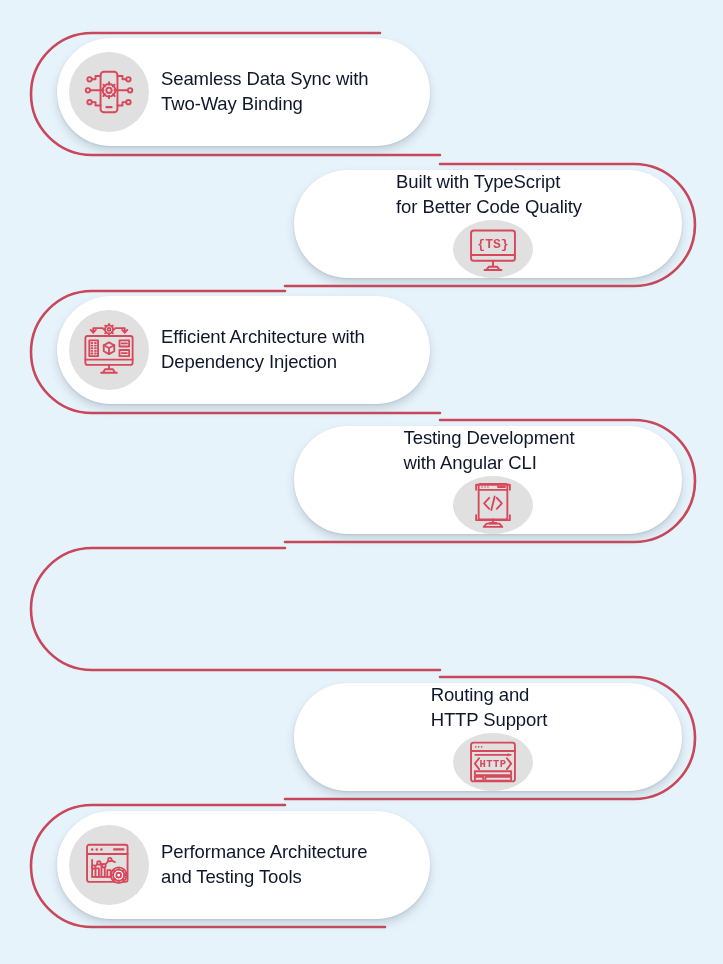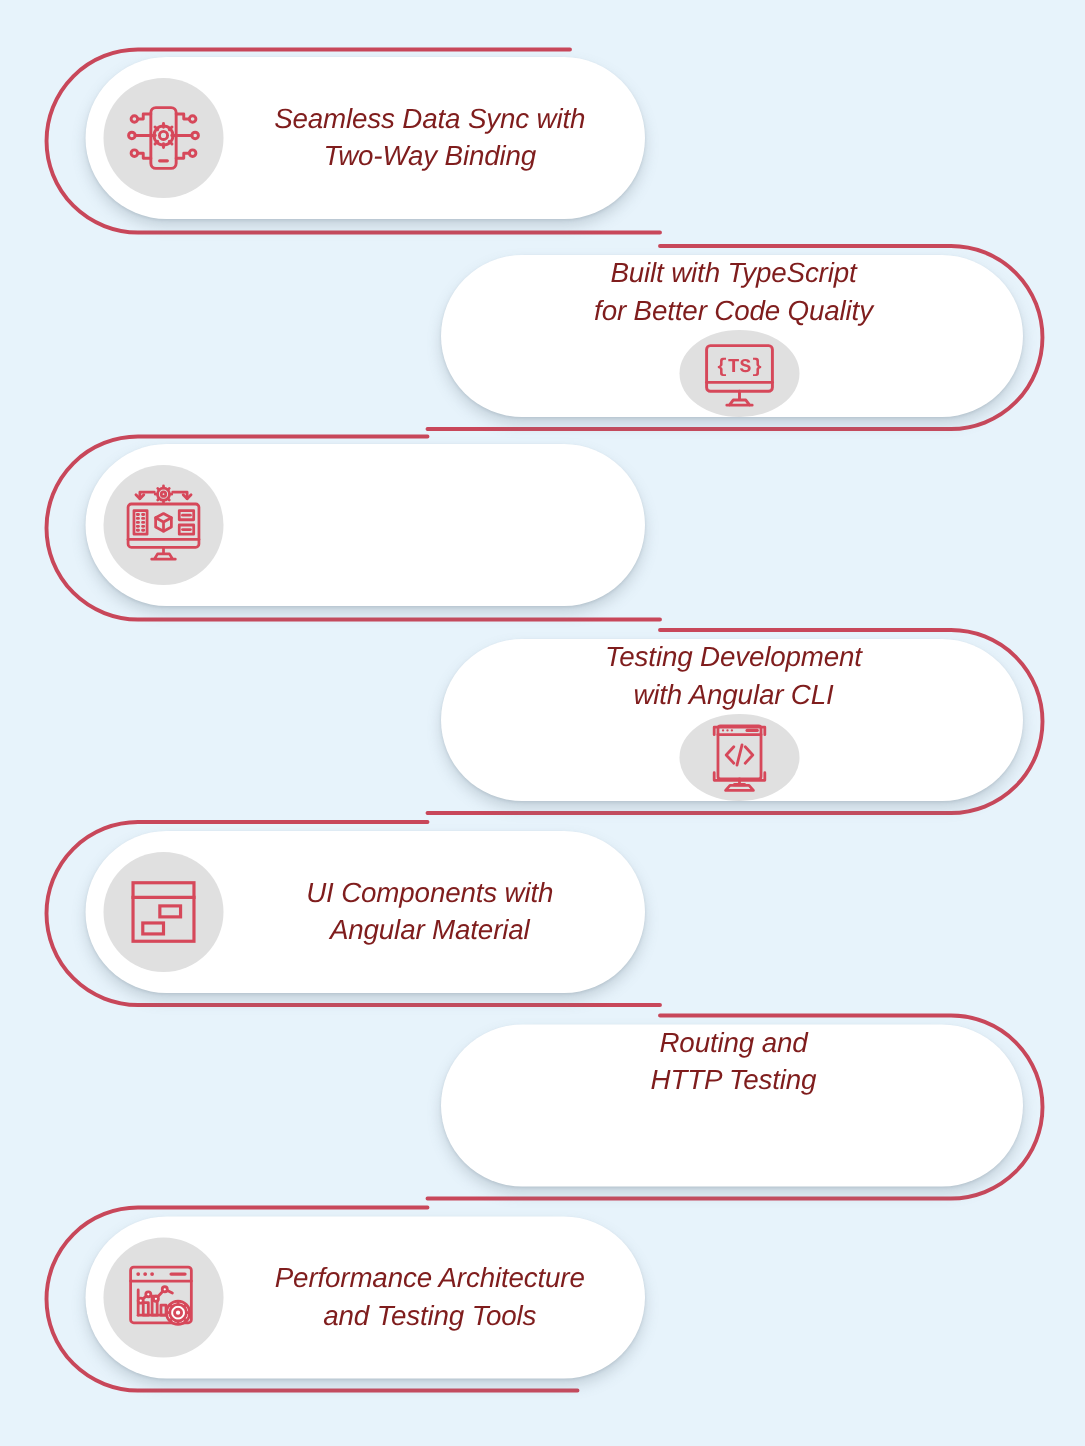--- a/index.html
+++ b/index.html
@@ -36,28 +36,26 @@
     width:80px;height:80px;min-width:80px;
     border-radius:50%;
     background:#e0e0e0;
     display:flex;align-items:center;justify-content:center;
   }
   .card.left .icon-wrap{ margin-right:8px; }
   .card.right .icon-wrap{ margin-left:8px; order:2; }
 
   .card-text{
     flex:1;
-    text-align:center;
     font-size:18.5px;
     line-height:1.34;
-    color:#7f1d1d;
+    color:#0f172a;
     letter-spacing:-0.1px;
     padding:0 4px;
     white-space:pre-line;
-    font-style:italic;
   }
   .card.right .card-text{ order:1; }
 
   svg.ic{display:block;}
 </style>
 </head>
 <body>
 
 <div id="stage">
 
@@ -141,20 +139,22 @@
         <g>
           <rect x="9.5" y="21" width="10" height="18"></rect>
           <path d="M12 24h1M16 24h1M12 27h1M16 27h1M12 30h1M16 30h1M12 33h1M16 33h1M12 36h1M16 36h1"></path>
         </g>
         <rect x="44" y="21" width="11" height="7"></rect>
         <line x1="46.5" y1="24.5" x2="52.5" y2="24.5"></line>
         <rect x="44" y="32" width="11" height="7"></rect>
         <line x1="46.5" y1="35.5" x2="52.5" y2="35.5"></line>
       </svg>
     </div>
+    <div class="card-text">Efficient Architecture with
+Dependency Injection</div>
   </div>
 
   <div class="card right" style="top:426px">
     <div class="card-text">Testing Development
 with Angular CLI</div>
     <div class="icon-wrap">
       <svg class="ic" width="54" height="54" viewBox="0 0 64 64" stroke="#d6485a" stroke-width="2.2" fill="none" stroke-linecap="round" stroke-linejoin="round">
         <path d="M12 14V8h40v6M12 44v6h40v-6"></path>
         <rect x="15" y="7" width="34" height="42" rx="2"></rect>
         <line x1="15" y1="14" x2="49" y2="14"></line>
@@ -165,36 +165,41 @@
         <path d="M27.5 23.5L21.5 30l6 6.5"></path>
         <path d="M36.5 23.5L42.5 30l-6 6.5"></path>
         <line x1="34" y1="22" x2="30" y2="38"></line>
         <path d="M32 49v4"></path>
         <line x1="28" y1="53.5" x2="36" y2="53.5" stroke-width="2.6"></line>
         <path d="M21 58h22l-3.5-4h-15z"></path>
       </svg>
     </div>
   </div>
 
-  <div class="card left" style="top:554px">
-    <div class="icon-wrap">
-      <svg class="ic" width="52" height="52" viewBox="0 0 64 64" stroke="#d6485a" stroke-width="2.6" fill="none" stroke-linecap="square" stroke-linejoin="miter">
-        <rect x="7" y="8" width="50" height="48"></rect>
-        <line x1="7" y1="20" x2="57" y2="20"></line>
-        <rect x="29" y="27" width="17" height="9"></rect>
-        <rect x="15" y="41" width="17" height="9"></rect>
-      </svg>
-    </div>
-    <div class="card-text">UI Components with
-Angular Material</div>
-  </div>
 
   <div class="card right" style="top:683px">
     <div class="card-text">Routing and
-HTTP Testing</div>
+HTTP Support</div>
+    <div class="icon-wrap">
+      <svg class="ic" width="54" height="54" viewBox="0 0 64 64" stroke="#d6485a" stroke-width="2.2" fill="none" stroke-linecap="round" stroke-linejoin="round">
+        <rect x="6" y="9" width="52" height="46" rx="3"></rect>
+        <line x1="6" y1="19" x2="58" y2="19"></line>
+        <circle cx="11.5" cy="14" r="1" fill="#d6485a" stroke="none"></circle>
+        <circle cx="15" cy="14" r="1" fill="#d6485a" stroke="none"></circle>
+        <circle cx="18.5" cy="14" r="1" fill="#d6485a" stroke="none"></circle>
+        <line x1="11" y1="23.5" x2="53" y2="23.5"></line>
+        <circle cx="50" cy="23.5" r="1.6" fill="#d6485a" stroke="none"></circle>
+        <path d="M15.5 27.5L10.5 34l5 6.5"></path>
+        <path d="M48.5 27.5L53.5 34l-5 6.5"></path>
+        <text x="32" y="38.4" font-family="'Liberation Mono', monospace" font-size="12.5" font-weight="bold" fill="#d6485a" stroke="none" text-anchor="middle" letter-spacing="0.5">HTTP</text>
+        <rect x="10.5" y="43" width="43" height="4.5"></rect>
+        <rect x="10.5" y="49.5" width="10" height="4.5"></rect>
+        <rect x="23" y="49.5" width="30.5" height="4.5"></rect>
+      </svg>
+    </div>
   </div>
 
   <div class="card left" style="top:811px">
     <div class="icon-wrap">
       <svg class="ic" width="54" height="54" viewBox="0 0 64 64" stroke="#d6485a" stroke-width="2.2" fill="none" stroke-linecap="round" stroke-linejoin="round">
         <rect x="6" y="8" width="48" height="44" rx="2.5"></rect>
         <line x1="6" y1="19" x2="54" y2="19"></line>
         <circle cx="12" cy="13.5" r="1.5" fill="#d6485a" stroke="none"></circle>
         <circle cx="17.5" cy="13.5" r="1.5" fill="#d6485a" stroke="none"></circle>
         <circle cx="23" cy="13.5" r="1.5" fill="#d6485a" stroke="none"></circle>

